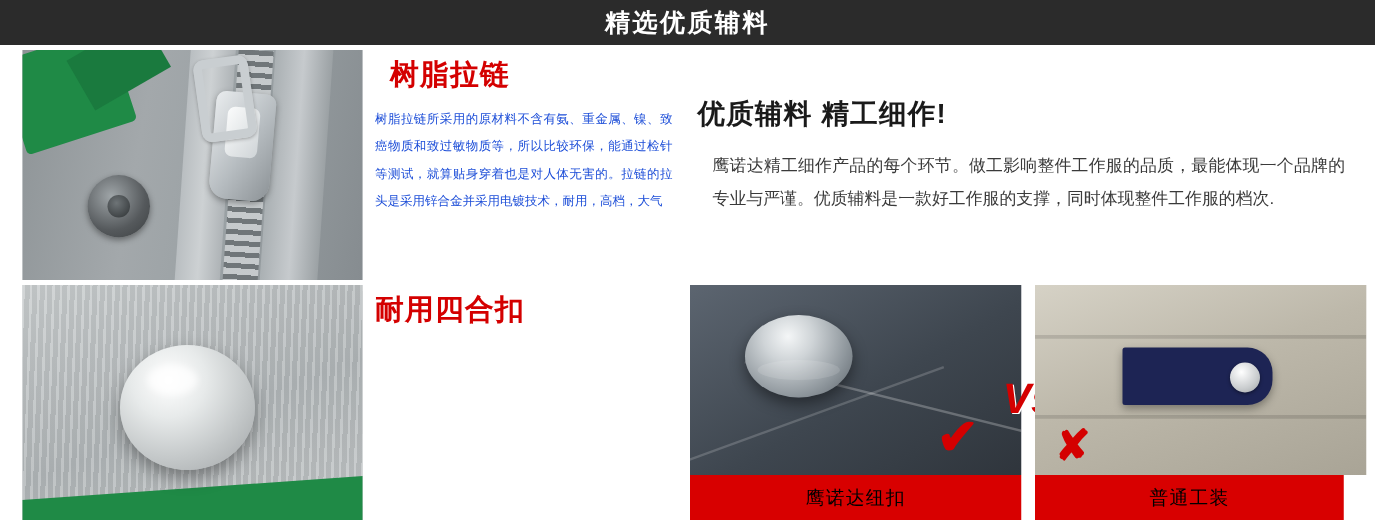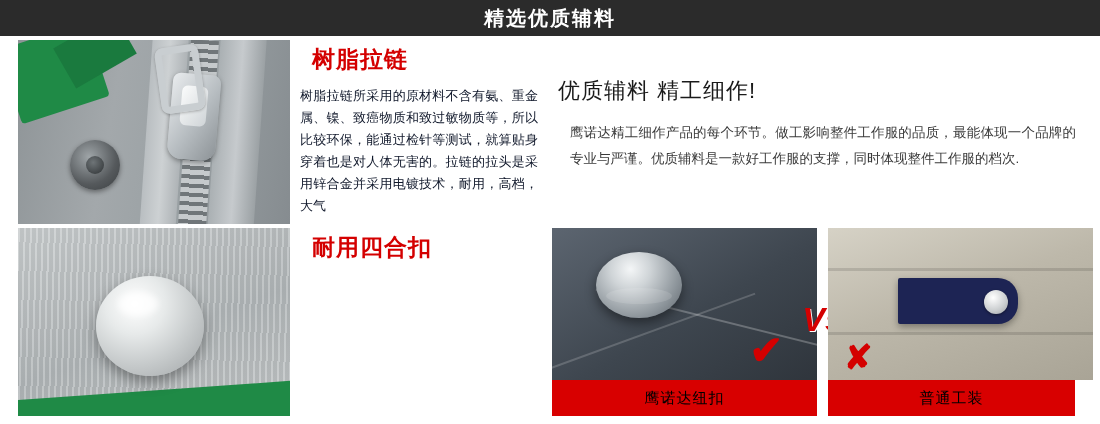--- a/index.html
+++ b/index.html
@@ -309,41 +309,41 @@
     font-size: 34px;
     font-weight: bold;
     font-style: italic;
     text-align: center;
     text-shadow: 1px 1px 0 #ffffff;
   }
 
   
   .txt-block { position: absolute; }
   .txt-zipper { left: 300px; top: 44px; width: 238px; }
-  .txt-snap   { left: 300px; top: 232px; width: 238px; }
+  .txt-snap   { left: 288px; top: 232px; width: 238px; }
   .txt-right  { left: 558px; top: 76px; width: 530px; }
 
   .head-red {
     color: #d40000;
     font-size: 23px;
     font-weight: bold;
     margin: 0 0 10px 12px;
     letter-spacing: 1px;
   }
   .body-text {
-    color: #0f172a;
-    font-size: 13px;
+    color: #1d4ed8;
+    font-size: 10px;
     line-height: 22px;
     margin: 0;
     text-align: justify;
   }
   .head-black {
     color: #1a1a1a;
     font-size: 22px;
-    font-weight: normal;
+    font-weight: bold;
     margin: 0 0 14px 0;
     letter-spacing: 1px;
   }
   .body-text-lg {
     color: #3a3a3a;
     font-size: 13.5px;
     line-height: 26px;
     margin: 12px;
     text-align: justify;
   }

